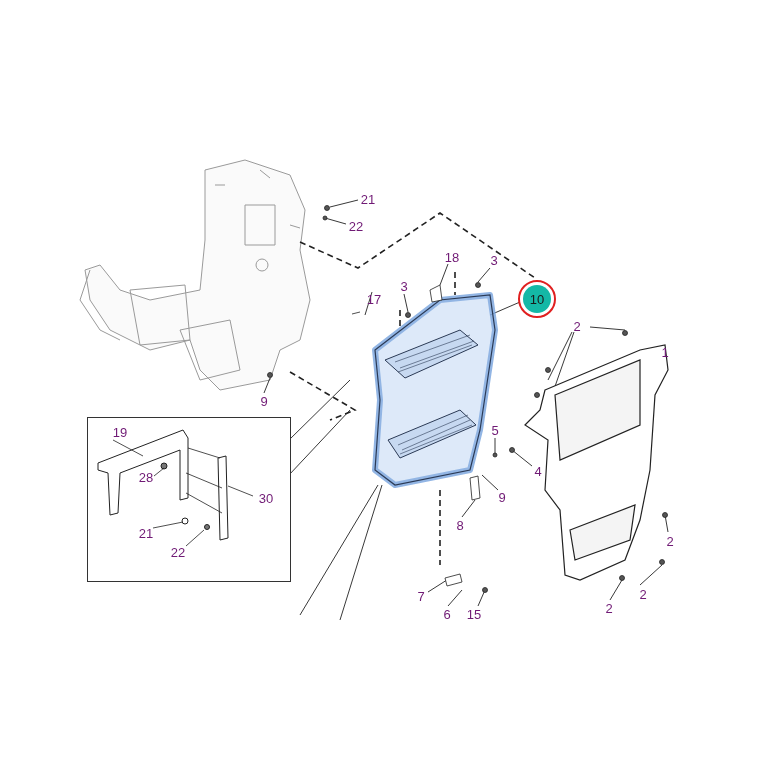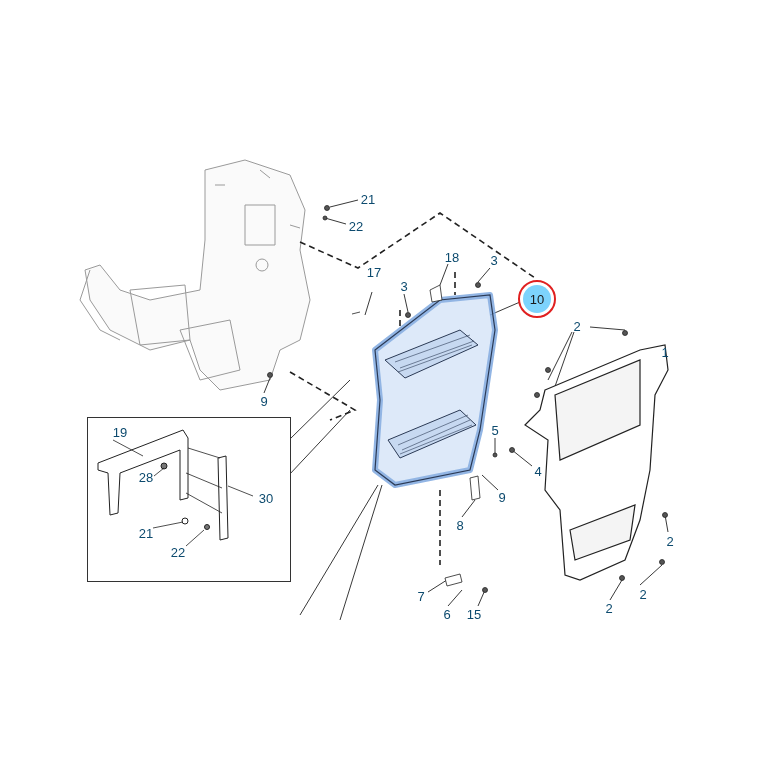--- a/index.html
+++ b/index.html
@@ -1,20 +1,20 @@
 <!DOCTYPE html>
 <html><head>
   <meta charset="utf-8">
   <style>
     html, body { margin: 0; padding: 0; background: #ffffff; }
     body { width: 768px; height: 768px; position: relative; overflow: hidden; font-family: "Liberation Sans", sans-serif; }
     #stage { position: absolute; left: 0; top: 0; width: 768px; height: 768px; }
-    .callout { position: absolute; font-size: 13px; color: #0c4a6e; line-height: 1; transform: translate(-50%, -50%); white-space: nowrap; cursor: pointer; }
+    .callout { position: absolute; font-size: 13px; color: #701a75; line-height: 1; transform: translate(-50%, -50%); white-space: nowrap; cursor: pointer; }
     .highlight-badge { position: absolute; left: 518px; top: 280px; width: 38px; height: 38px; border-radius: 50%; border: 2px solid #e02020; box-sizing: border-box; display: flex; align-items: center; justify-content: center; cursor: pointer; }
-    .highlight-badge .inner { width: 28px; height: 28px; border-radius: 50%; background: #7dd3fc; display: flex; align-items: center; justify-content: center; font-size: 13px; color: #1a1a1a; }
+    .highlight-badge .inner { width: 28px; height: 28px; border-radius: 50%; background: #14b8a6; display: flex; align-items: center; justify-content: center; font-size: 13px; color: #1a1a1a; }
     .inset { position: absolute; left: 87px; top: 417px; width: 202px; height: 163px; border: 1px solid #333; background: #fff; }
   </style>
 </head>
 <body>
 
 <div id="stage">
   <svg width="768" height="768" viewBox="0 0 768 768" style="position:absolute;left:0;top:0">
     <g fill="none" stroke="#9a9a9a" stroke-width="1">
 
       <g>
@@ -120,21 +120,21 @@
         <path d="M98 128 L116 112"></path>
         <path d="M100 30 L132 40 M98 55 L134 70 M98 75 L134 95"></path>
       </g>
     </svg>
   </div>
 
   <span class="callout" style="left:368px;top:199px">21</span>
   <span class="callout" style="left:356px;top:226px">22</span>
   <span class="callout" style="left:452px;top:257px">18</span>
   <span class="callout" style="left:494px;top:260px">3</span>
-  <span class="callout" style="left:374px;top:272px">17</span>
+  <span class="callout" style="left:374px;top:299px">17</span>
   <span class="callout" style="left:404px;top:286px">3</span>
 
   <div class="highlight-badge">
     <div class="inner">10</div>
   </div>
 
   <span class="callout" style="left:577px;top:326px">2</span>
   <span class="callout" style="left:665px;top:352px">1</span>
   <span class="callout" style="left:264px;top:401px">9</span>
   <span class="callout" style="left:495px;top:430px">5</span>

